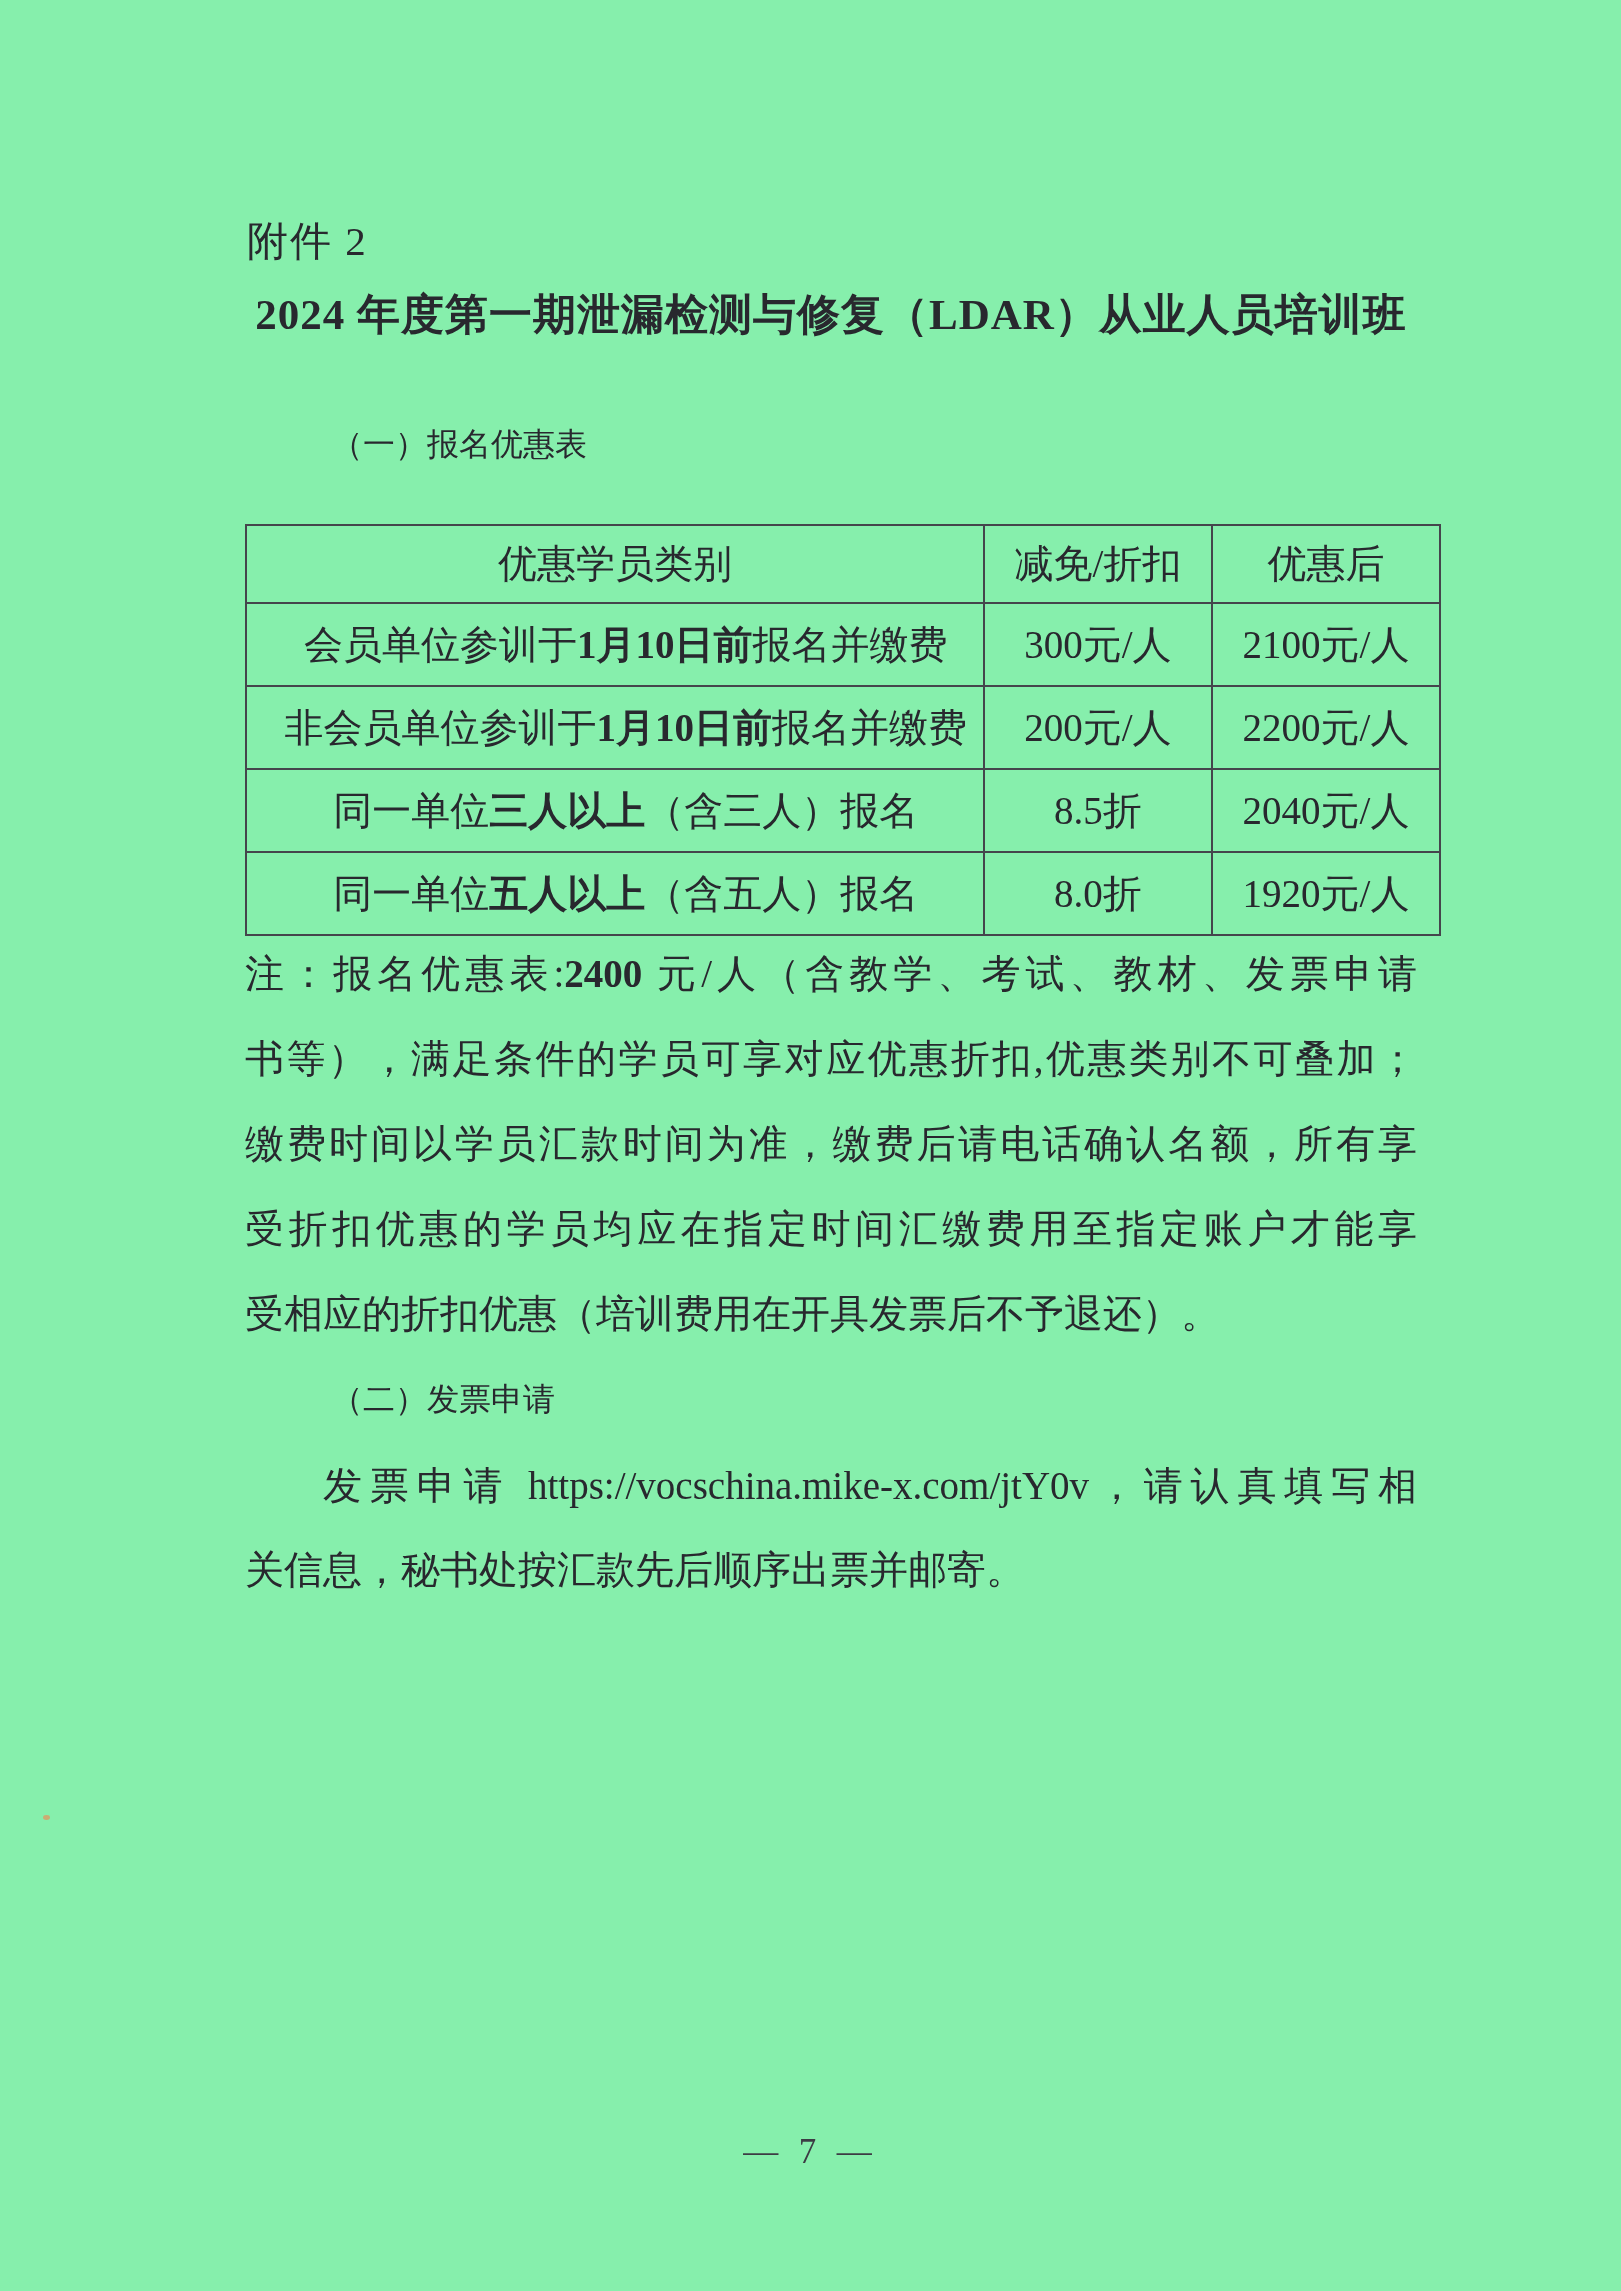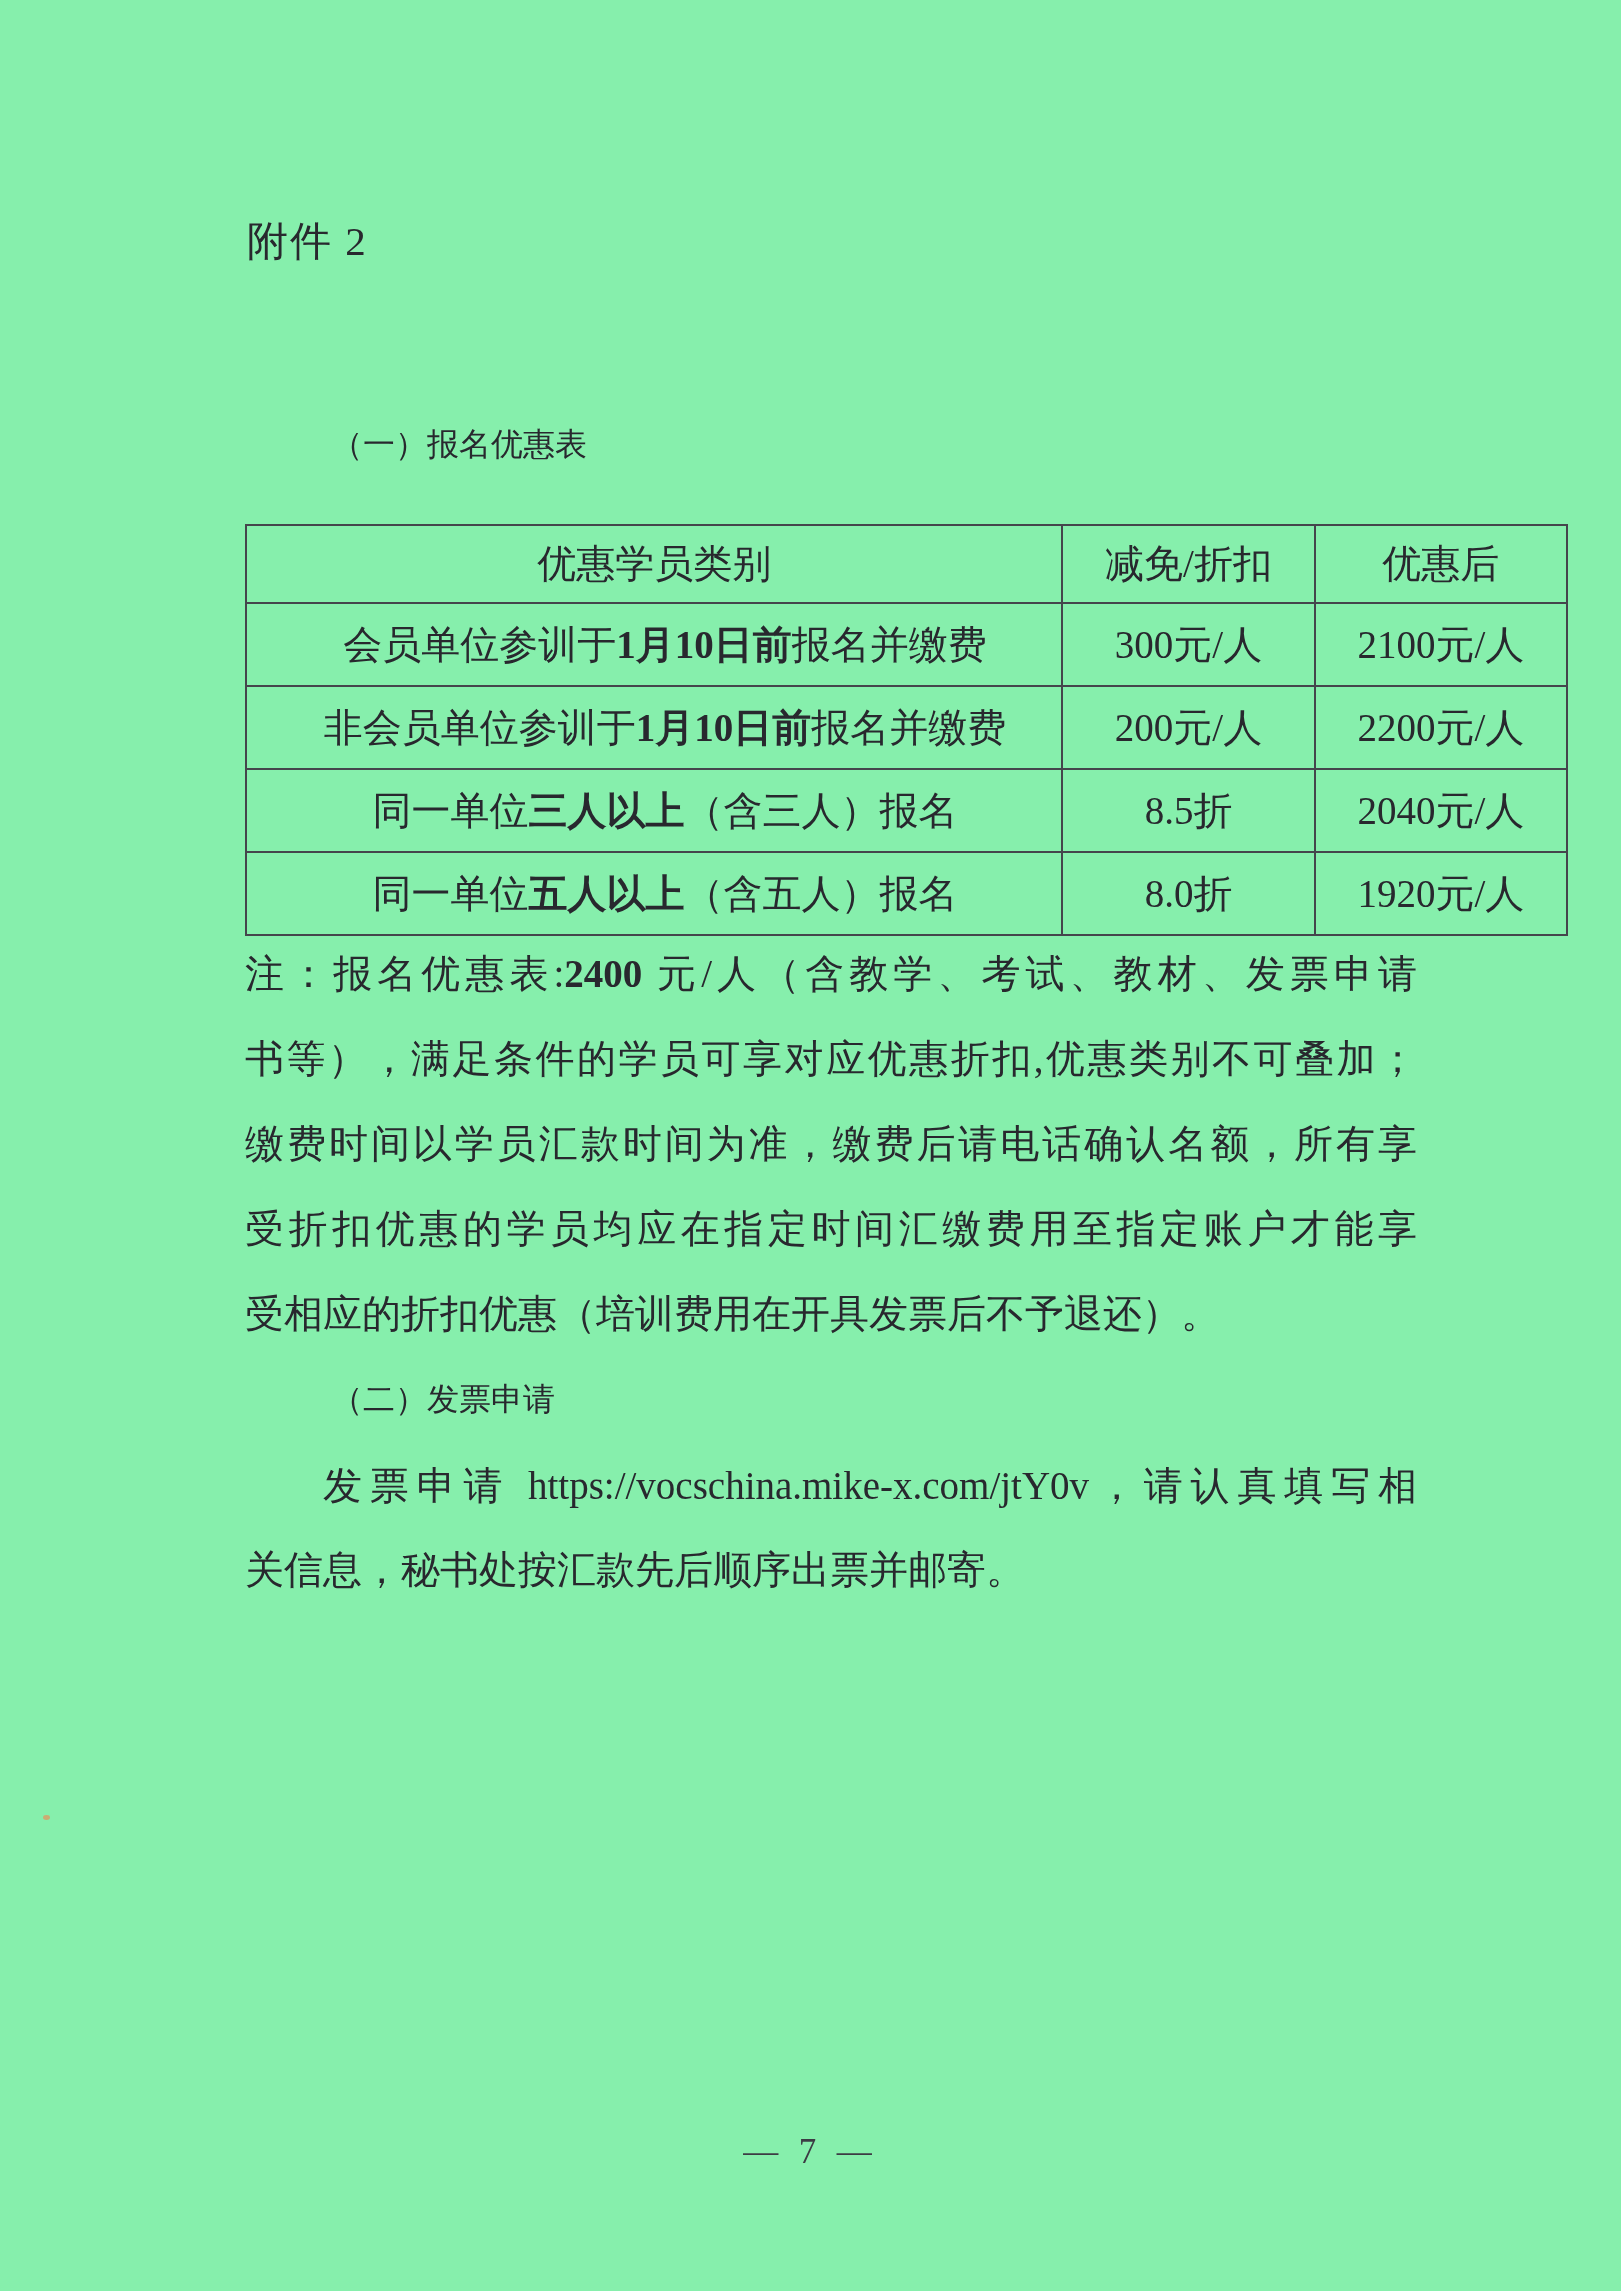--- a/index.html
+++ b/index.html
@@ -34,21 +34,21 @@
     left: 245px; width: 1172px;
     font-size: 32px; line-height: 49px;
     padding-left: 86px; box-sizing: border-box;
   }
   .section-1 { top: 420px; }
   .section-2 { top: 1375px; }
 
   table.discount {
     position: absolute;
     left: 245px; top: 524px;
-    width: 1323px; height: 412px;
+    width: 1196px; height: 412px;
     border-collapse: collapse;
     table-layout: fixed;
     font-size: 39px;
   }
   table.discount th, table.discount td {
     border: 2px solid #45454c;
     font-weight: 400;
     text-align: center;
     vertical-align: middle;
     padding: 0;
@@ -100,20 +100,21 @@
   }
 </style>
 </head>
 <body>
 
 <div class="page">
 
   <div class="abs attachment-label">附件 2</div>
 
   <div class="abs doc-title">
+    <div>2024 年度第一期泄漏检测与修复（LDAR）从业人员培训班</div>
   </div>
 
   <div class="abs section-heading section-1">（一）报名优惠表</div>
 
   <table class="discount">
     <colgroup>
       <col style="width:61.8%">
       <col style="width:19.1%">
       <col style="width:19.1%">
     </colgroup>

